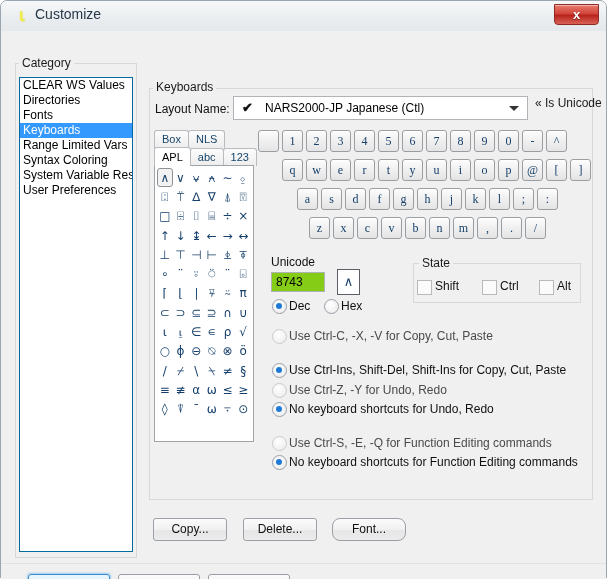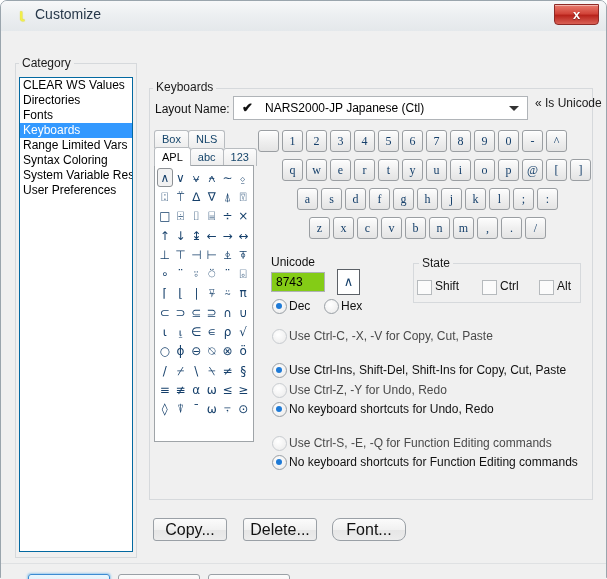--- a/index.html
+++ b/index.html
@@ -261,21 +261,21 @@
     background: #fbfbfb;
   }
 
   
   .btn {
     position: absolute;
     height: 23px;
     border: 1px solid #9aa0a6;
     border-radius: 3px;
     background: linear-gradient(180deg,#fbfbfb 0%,#f1f1f1 50%,#e6e6e6 51%,#ececec 100%);
-    font-size: 16px; color: #111;
+    font-size: 12px; color: #111;
     text-align: center;
     line-height: 21px;
     cursor: pointer;
   }
   #btn-copy { left: 152px; top: 487px; width: 74px; }
   #btn-delete { left: 242px; top: 487px; width: 74px; }
   #btn-font { left: 331px; top: 487px; width: 74px; border-radius: 8px; }
 
   
   #footer {

